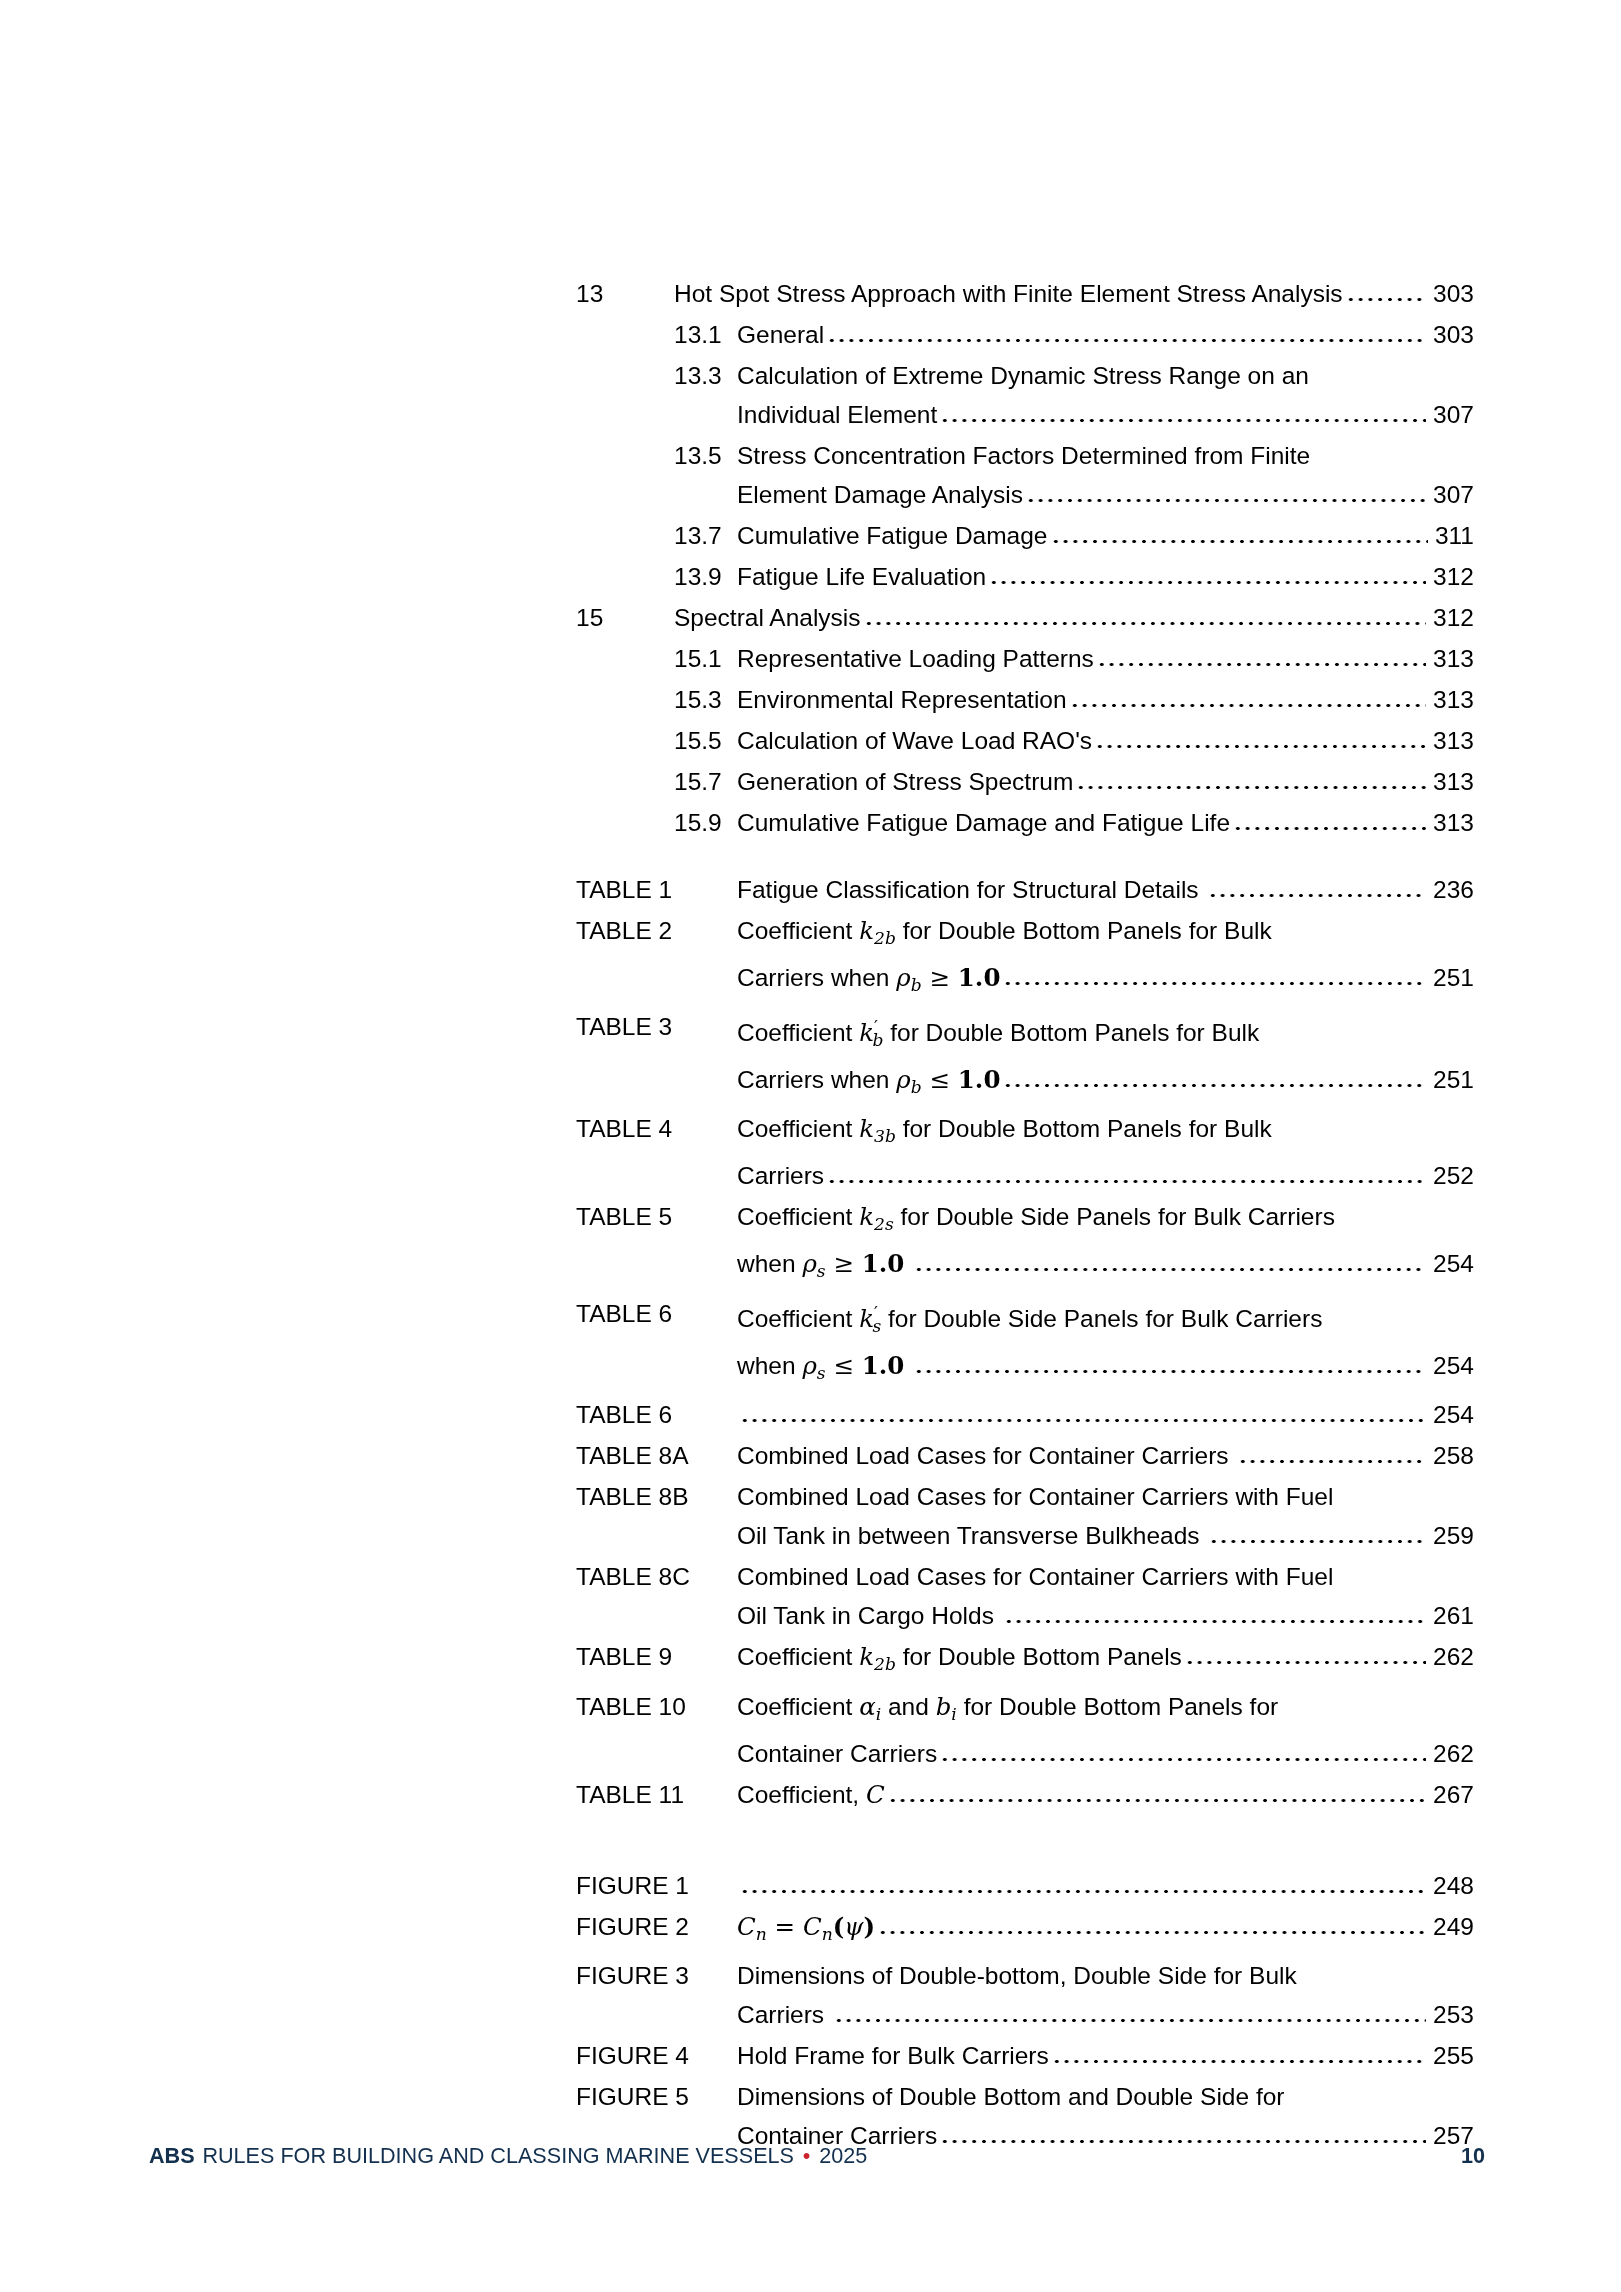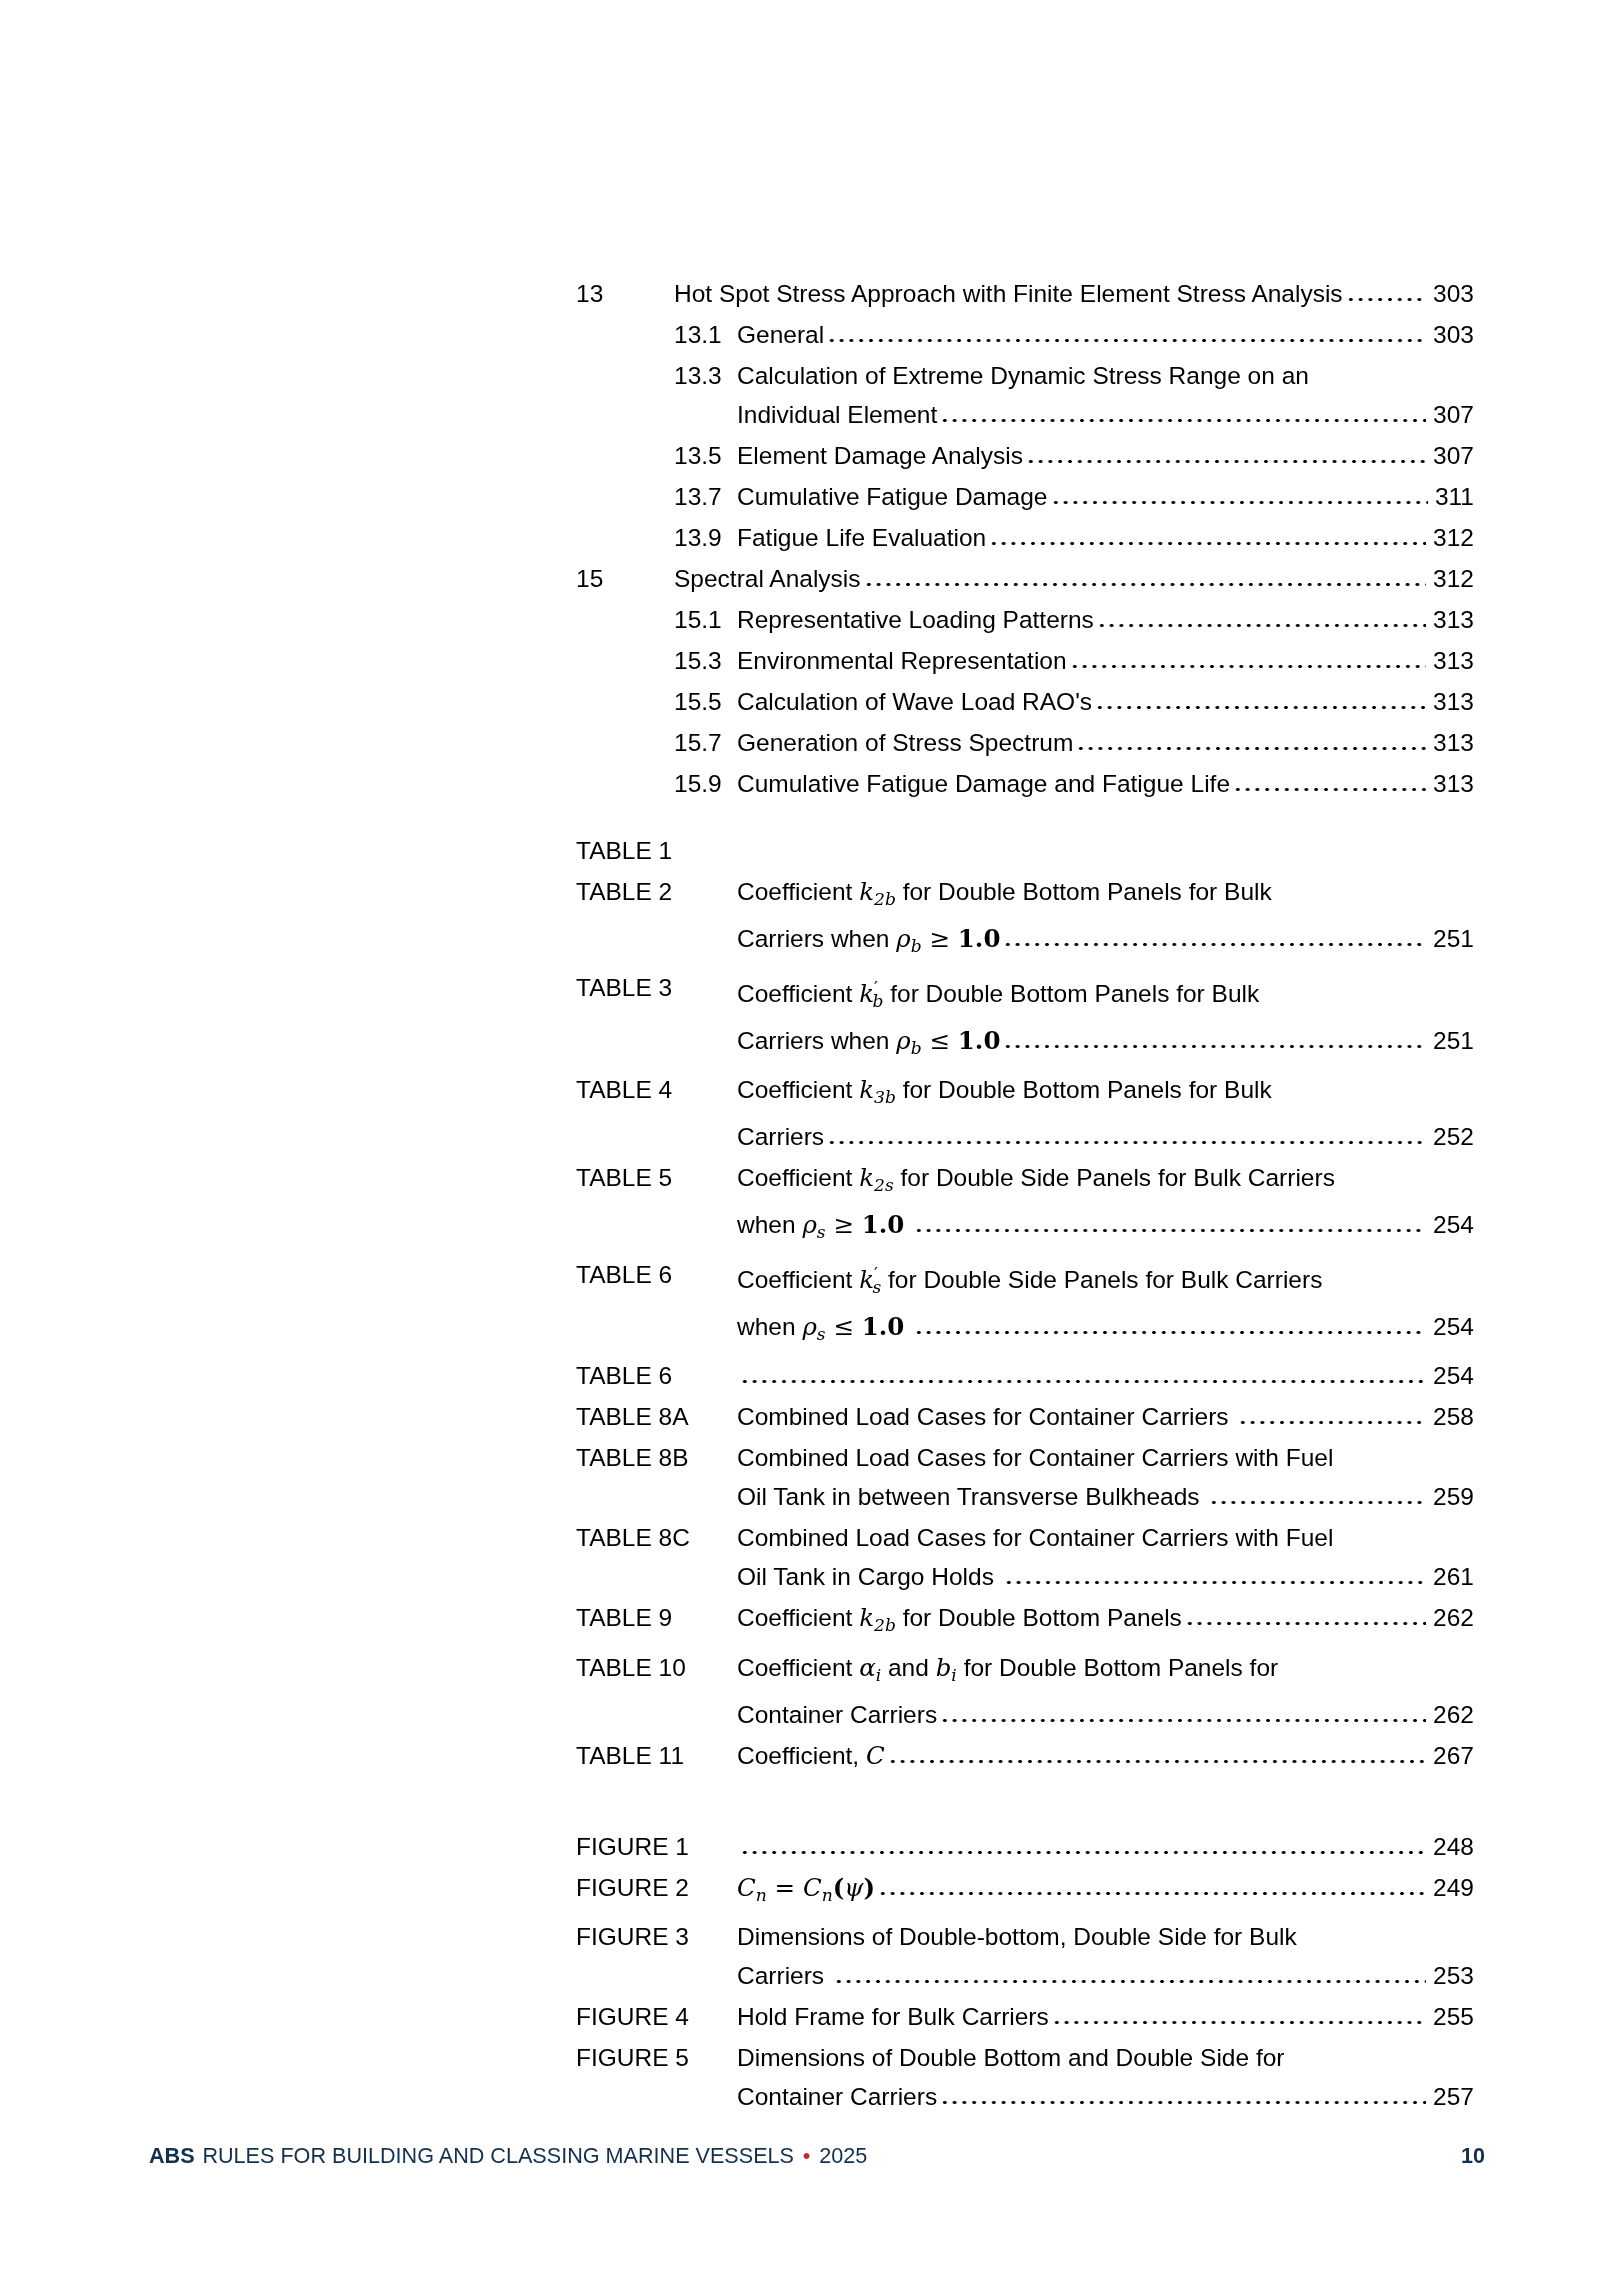--- a/index.html
+++ b/index.html
@@ -100,20 +100,21 @@
             <div class="line last">
               <span class="txt" data-name="toc-entry-text"><span>Individual Element</span></span>
               <span class="leader" data-name="dot-leader"></span>
               <span class="pagenum" data-name="toc-entry-page">307</span>
             </div>
           </div>
         </div>
         <div class="entry sub" data-name="toc-entry">
           <div class="label" data-name="toc-entry-label">13.5</div>
           <div class="body" data-name="toc-entry-body">
+            <div class="line"><span class="txt" data-name="toc-entry-text"><span>Stress Concentration Factors Determined from Finite</span></span></div>
             <div class="line last">
               <span class="txt" data-name="toc-entry-text"><span>Element Damage Analysis</span></span>
               <span class="leader" data-name="dot-leader"></span>
               <span class="pagenum" data-name="toc-entry-page">307</span>
             </div>
           </div>
         </div>
         <div class="entry sub" data-name="toc-entry">
           <div class="label" data-name="toc-entry-label">13.7</div>
           <div class="body" data-name="toc-entry-body">
@@ -191,20 +192,27 @@
               <span class="txt" data-name="toc-entry-text"><span>Cumulative Fatigue Damage and Fatigue Life</span></span>
               <span class="leader" data-name="dot-leader"></span>
               <span class="pagenum" data-name="toc-entry-page">313</span>
             </div>
           </div>
         </div>
       </section>
       <section class="toc-section" data-name="toc-section-tables">
         <div class="entry block" data-name="toc-entry">
           <div class="label" data-name="toc-entry-label">TABLE 1</div>
+          <div class="body" data-name="toc-entry-body">
+            <div class="line last">
+              <span class="txt" data-name="toc-entry-text"><span>Fatigue Classification for Structural Details </span></span>
+              <span class="leader" data-name="dot-leader"></span>
+              <span class="pagenum" data-name="toc-entry-page">236</span>
+            </div>
+          </div>
         </div>
         <div class="entry block" data-name="toc-entry">
           <div class="label" data-name="toc-entry-label">TABLE 2</div>
           <div class="body" data-name="toc-entry-body">
             <div class="line"><span class="txt" data-name="toc-entry-text"><span>Coefficient </span><span class="mi">k</span><span class="msub">2b</span><span> for Double Bottom Panels for Bulk</span></span></div>
             <div class="line last">
               <span class="txt" data-name="toc-entry-text"><span>Carriers when </span><span class="mi">ρ</span><span class="msub">b</span><span class="m"> ≥ </span><span class="mb">1.0</span></span>
               <span class="leader" data-name="dot-leader"></span>
               <span class="pagenum" data-name="toc-entry-page">251</span>
             </div>

